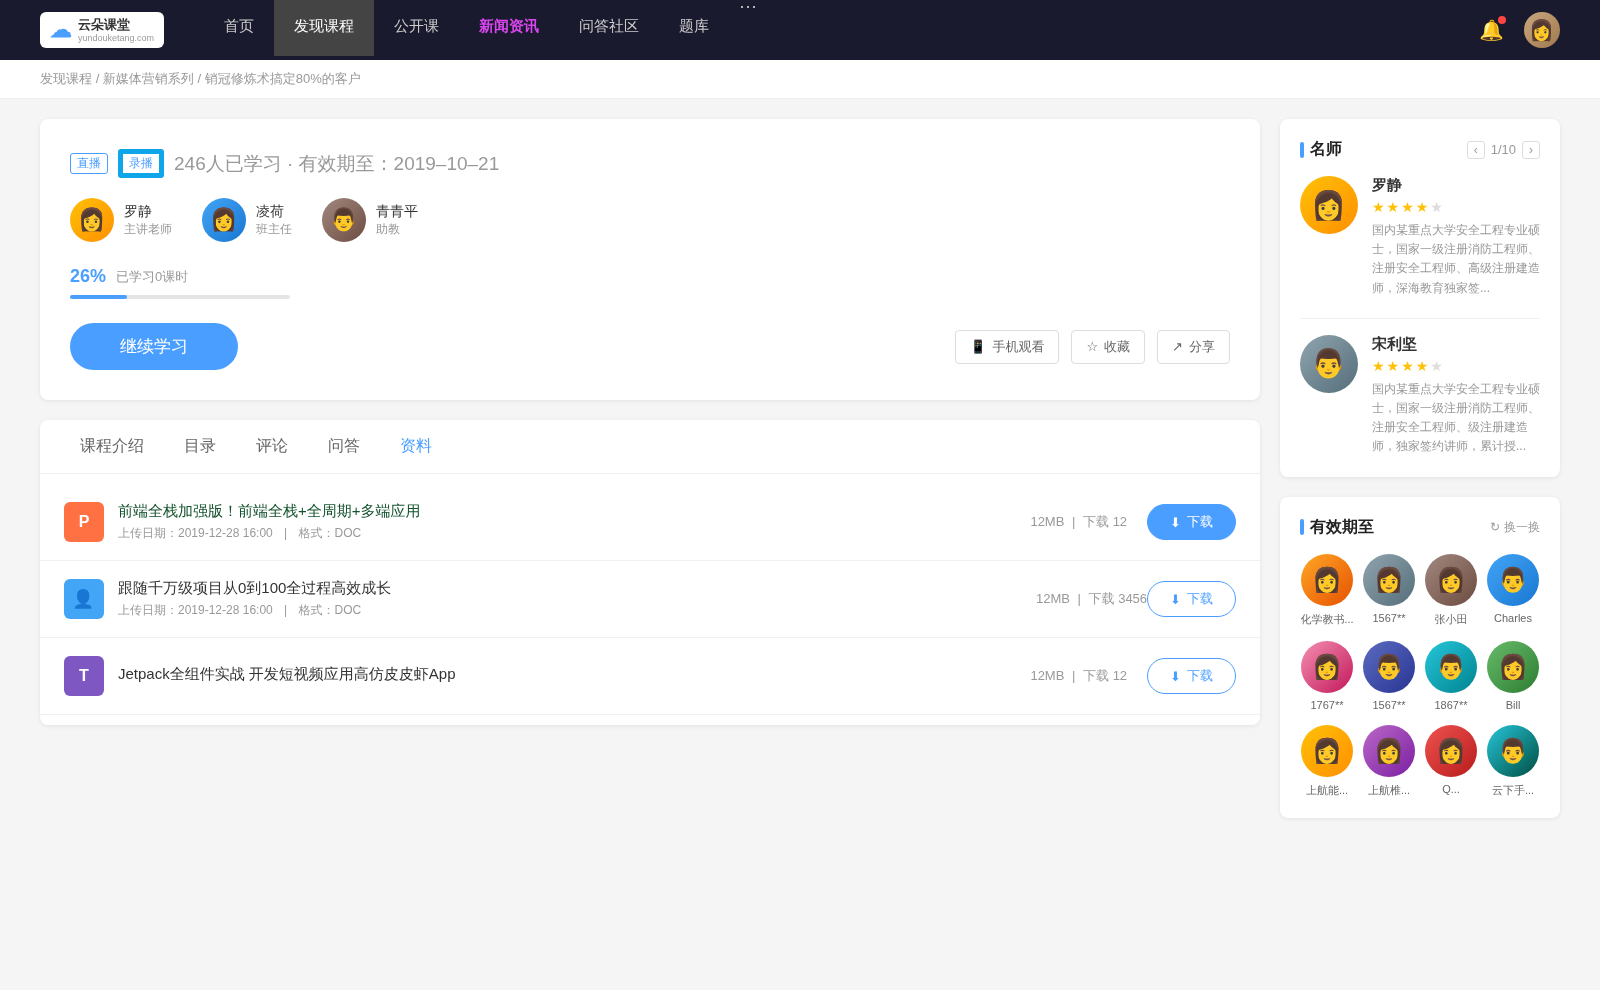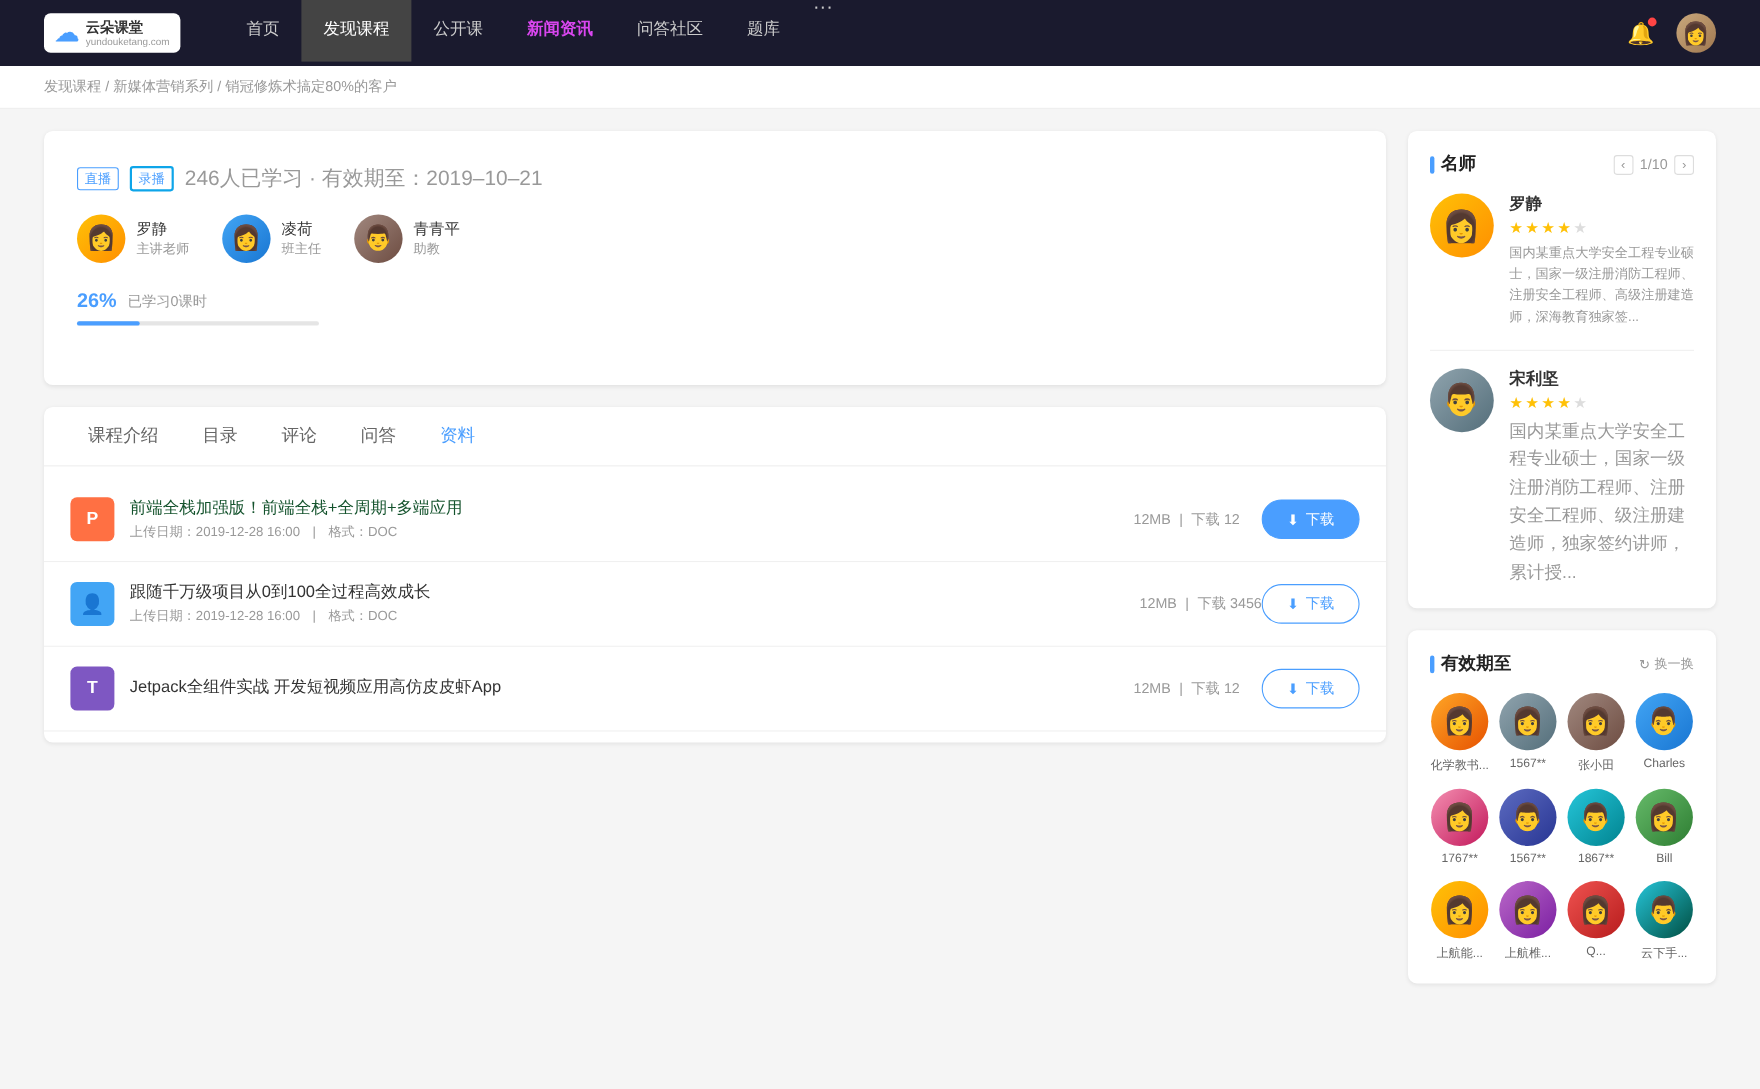--- a/index.html
+++ b/index.html
@@ -46,21 +46,21 @@
   <span>销冠修炼术搞定80%的客户</span>
 </div>
 
 <div style="display:flex;gap:20px;padding:20px 40px;max-width:1600px;">
 
   <div style="flex:1;min-width:0;">
 
     <div style="background:#fff;border-radius:8px;padding:30px;margin-bottom:20px;box-shadow:0 1px 4px rgba(0,0,0,0.08);">
       <div style="display:flex;align-items:center;gap:10px;margin-bottom:20px;">
         <span style="border:1px solid #4a9eff;color:#4a9eff;border-radius:3px;padding:1px 6px;font-size:12px;">直播</span>
-        <span style="border:2px solid #0ea5e9;color:#4a9eff;border-radius:3px;padding:1px 6px;font-size:12px;">录播</span>
+        <span style="border:5px solid #0ea5e9;color:#4a9eff;border-radius:3px;padding:1px 6px;font-size:12px;">录播</span>
         <span style="color:#999;font-size:19px;">246人已学习 · 有效期至：2019–10–21</span>
       </div>
 
       <div style="display:flex;gap:30px;margin-bottom:24px;">
         <div style="display:flex;align-items:center;gap:10px;">
           <div style="width:44px;height:44px;border-radius:50%;background:linear-gradient(135deg,#ffc107,#ff8f00);display:flex;align-items:center;justify-content:center;font-size:22px;">👩</div>
           <div>
             <div style="font-size:14px;color:#333;font-weight:500;">罗静</div>
             <div style="font-size:12px;color:#999;">主讲老师</div>
           </div>
@@ -84,20 +84,37 @@
       <div style="margin-bottom:24px;">
         <div style="display:flex;align-items:center;gap:10px;margin-bottom:8px;">
           <span style="color:#4a9eff;font-size:18px;font-weight:bold;">26%</span>
           <span style="color:#999;font-size:13px;">已学习0课时</span>
         </div>
         <div style="height:4px;background:#e5e5e5;border-radius:2px;width:220px;">
           <div style="height:4px;background:#4a9eff;border-radius:2px;width:26%;"></div>
         </div>
       </div>
 
+      <div style="display:flex;align-items:center;">
+        <button style="background:#4a9eff;color:#fff;border:none;border-radius:25px;padding:12px 50px;font-size:17px;cursor:pointer;font-weight:500;">继续学习</button>
+        <div style="margin-left:auto;display:flex;gap:12px;">
+          <button style="display:flex;align-items:center;gap:6px;color:#666;cursor:pointer;font-size:13px;border:1px solid #ddd;border-radius:4px;padding:7px 14px;background:#fff;">
+            <span>📱</span>
+            <span>手机观看</span>
+          </button>
+          <button style="display:flex;align-items:center;gap:6px;color:#666;cursor:pointer;font-size:13px;border:1px solid #ddd;border-radius:4px;padding:7px 14px;background:#fff;">
+            <span>☆</span>
+            <span>收藏</span>
+          </button>
+          <button style="display:flex;align-items:center;gap:6px;color:#666;cursor:pointer;font-size:13px;border:1px solid #ddd;border-radius:4px;padding:7px 14px;background:#fff;">
+            <span>↗</span>
+            <span>分享</span>
+          </button>
+        </div>
+      </div>
     </div>
 
     <div style="background:#fff;border-radius:8px;box-shadow:0 1px 4px rgba(0,0,0,0.08);">
       <div style="display:flex;padding:0 20px;border-bottom:1px solid #eee;">
         <div style="padding:16px 20px;cursor:pointer;color:#666;font-size:16px;position:relative;">课程介绍</div>
         <div style="padding:16px 20px;cursor:pointer;color:#666;font-size:16px;position:relative;">目录</div>
         <div style="padding:16px 20px;cursor:pointer;color:#666;font-size:16px;position:relative;">评论</div>
         <div style="padding:16px 20px;cursor:pointer;color:#666;font-size:16px;position:relative;">问答</div>
         <div style="padding:16px 20px;cursor:pointer;color:#4a9eff;font-size:16px;position:relative;">资料</div>
       </div>
@@ -204,21 +221,21 @@
         <div style="width:58px;height:58px;border-radius:50%;background:linear-gradient(135deg,#90a4ae,#546e7a);display:flex;align-items:center;justify-content:center;font-size:28px;flex-shrink:0;">👨</div>
         <div style="flex:1;">
           <div style="font-size:15px;font-weight:600;color:#333;margin-bottom:4px;">宋利坚</div>
           <div style="display:flex;gap:2px;margin-bottom:6px;">
             <span style="color:#ffc107;">★</span>
               <span style="color:#ffc107;">★</span>
               <span style="color:#ffc107;">★</span>
               <span style="color:#ffc107;">★</span>
               <span style="color:#ddd;">★</span>
           </div>
-          <div style="font-size:16px;color:#999;line-height:1.6;">国内某重点大学安全工程专业硕士，国家一级注册消防工程师、注册安全工程师、级注册建造师，独家签约讲师，累计授...</div>
+          <div style="font-size:12px;color:#999;line-height:1.6;">国内某重点大学安全工程专业硕士，国家一级注册消防工程师、注册安全工程师、级注册建造师，独家签约讲师，累计授...</div>
         </div>
       </div>
     </div>
 
     <div style="background:#fff;border-radius:8px;padding:20px;box-shadow:0 1px 4px rgba(0,0,0,0.08);">
       <div style="display:flex;align-items:center;justify-content:space-between;margin-bottom:16px;">
         <div style="font-size:16px;font-weight:bold;color:#222;display:flex;align-items:center;gap:6px;">
           <div style="width:4px;height:16px;background:#4a9eff;border-radius:2px;display:inline-block;"></div>
           <span>有效期至</span>
         </div>

